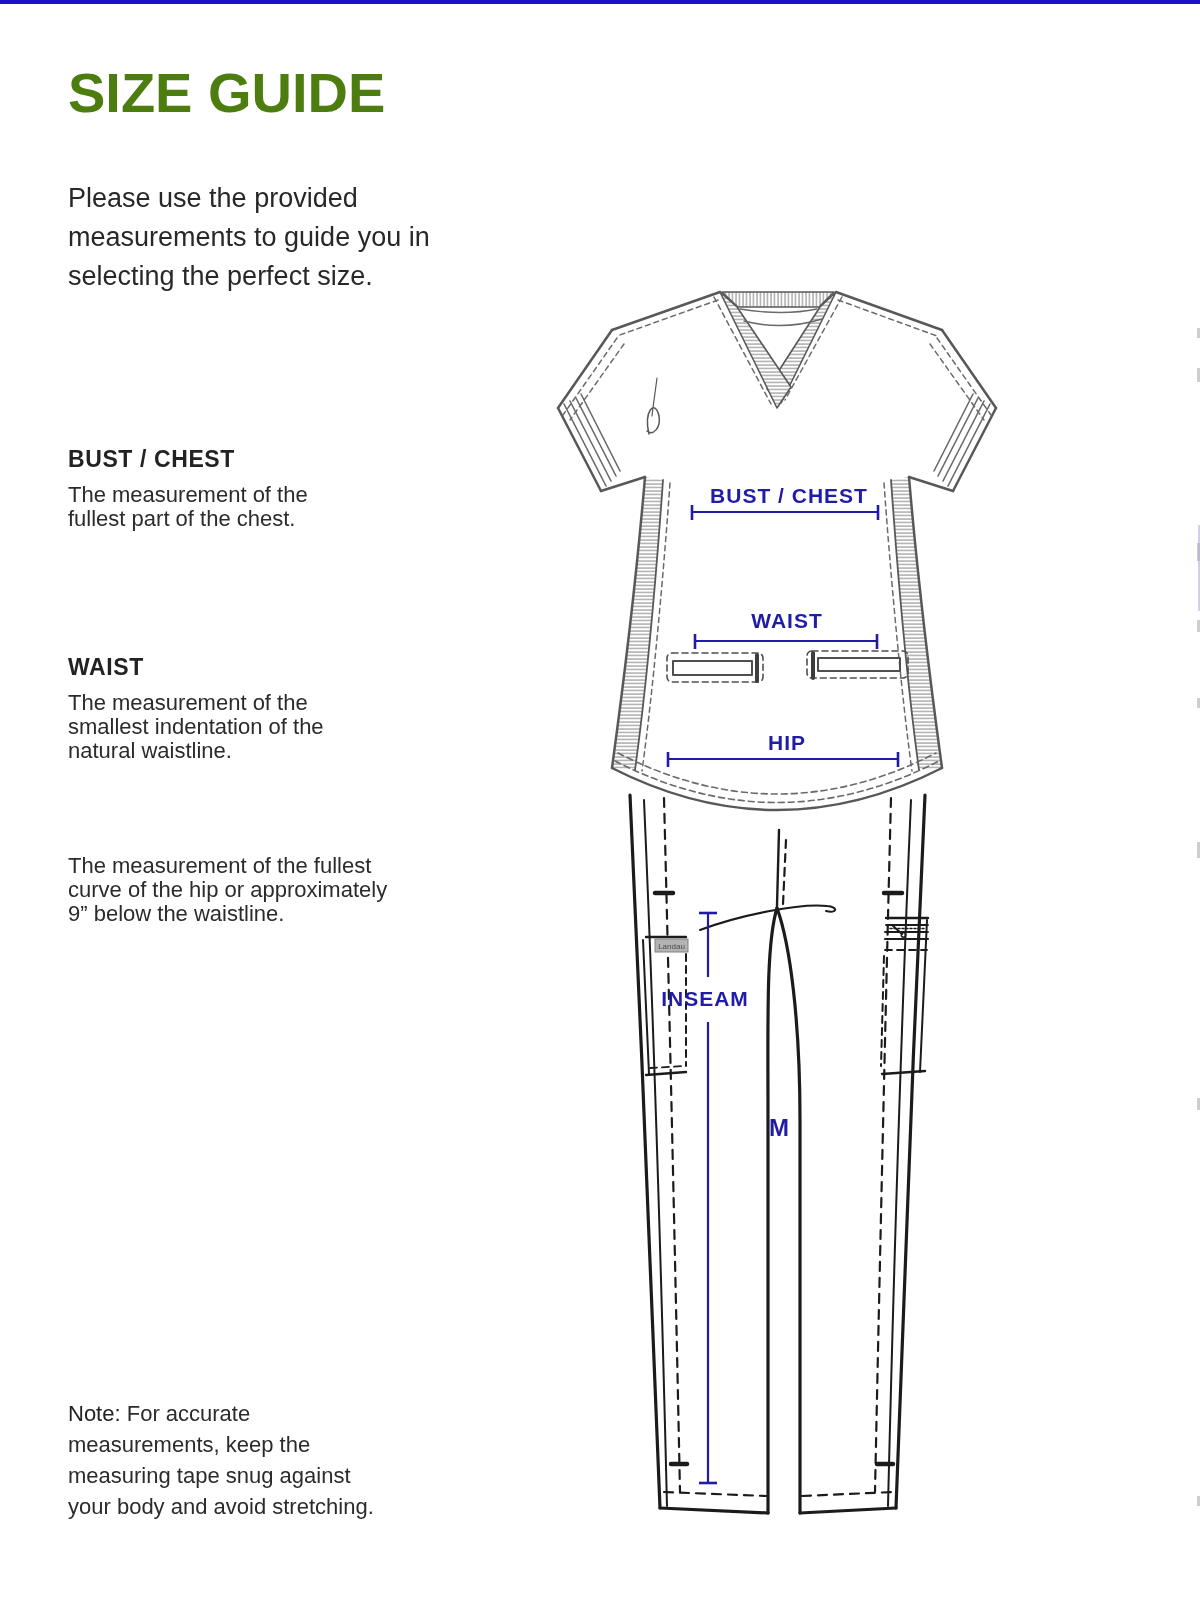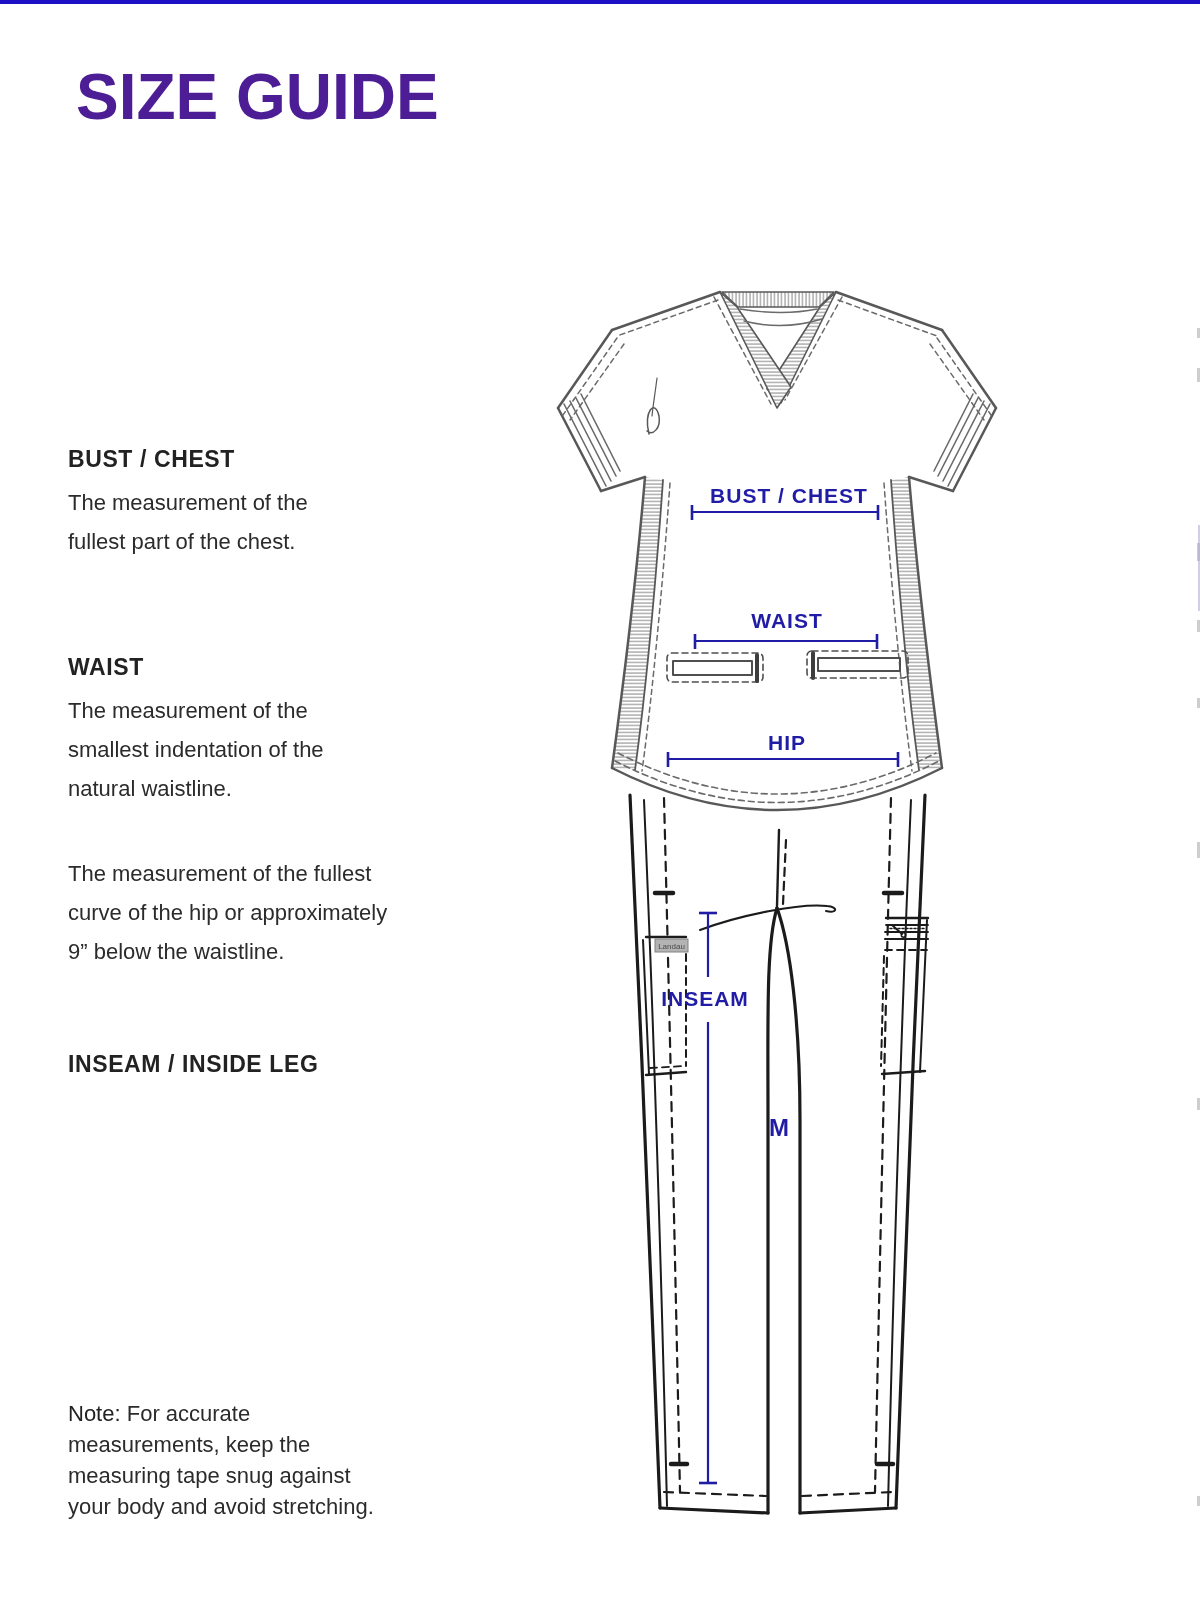--- a/index.html
+++ b/index.html
@@ -1,62 +1,64 @@
 <!DOCTYPE html>
 <html><head>
 <meta charset="utf-8">
 <style>
   html,body{margin:0;padding:0;background:#ffffff;}
   .page{position:relative;width:1200px;height:1600px;background:#ffffff;overflow:hidden;
         font-family:"Liberation Sans",sans-serif;color:#262626;}
   .topbar{position:absolute;top:0;left:0;width:1200px;height:4px;background:#1b10c6;}
-  .title{position:absolute;left:76px;top:64px;font-size:64px;line-height:1.05;font-weight:bold;
-         color:#4c1d95;letter-spacing:0px;}
+  .title{position:absolute;left:68px;top:64px;font-size:56px;line-height:1.05;font-weight:bold;
+         color:#4d7c0f;letter-spacing:0px;}
   .intro{position:absolute;left:68px;top:179px;font-size:27px;line-height:39px;color:#282828;
          white-space:pre-line;}
   .section{position:absolute;left:68px;width:430px;}
   .sec-h{font-size:23px;font-weight:bold;letter-spacing:0.6px;color:#222222;}
-  .sec-b{margin-top:10px;font-size:22px;line-height:39px;white-space:pre-line;color:#2b2b2b;}
+  .sec-b{margin-top:10px;font-size:22px;line-height:24px;white-space:pre-line;color:#2b2b2b;}
   .s0{top:446px}.s1{top:654px}.s2{top:844px}.s3{top:1051px}
   .note{position:absolute;left:68px;top:1398px;width:420px;font-size:22px;line-height:31px;
         color:#2b2b2b;white-space:pre-line;}
   .note .nl{font-weight:normal;color:#222222;}
   .diagram{position:absolute;left:0;top:0;width:1200px;height:1600px;}
   .edge-art{position:absolute;background:#90909c;opacity:0.45;width:3px;right:0;}
   .ea1{top:328px;height:10px}.ea2{top:368px;height:14px}.ea3{top:543px;height:18px}
   .ea4{top:620px;height:12px}.ea5{top:698px;height:10px}.ea6{top:842px;height:16px}
   .ea7{top:1098px;height:12px}.ea8{top:1496px;height:10px}
   .ea9{top:525px;height:86px;background:#a9a9d0;opacity:.55;width:2px;}
 </style>
 </head>
 <body>
 
 <div class="page">
   <div class="topbar"></div>
 
   <div class="title">SIZE GUIDE</div>
+  <div class="intro">Please use the provided
+measurements to guide you in
+selecting the perfect size.</div>
 
   <div class="section s0">
     <div class="sec-h">BUST / CHEST</div>
     <div class="sec-b">The measurement of the
 fullest part of the chest.</div>
   </div>
   <div class="section s1">
     <div class="sec-h">WAIST</div>
     <div class="sec-b">The measurement of the
 smallest indentation of the
 natural waistline.</div>
   </div>
   <div class="section s2">
     <div class="sec-b">The measurement of the fullest
 curve of the hip or approximately
 9” below the waistline.</div>
   </div>
   <div class="section s3">
-    <div class="sec-h">INSEAM / INSIDE LEG</div>
   </div>
 
   <div class="note"><span class="nl">Note:</span><span> For accurate
 measurements, keep the
 measuring tape snug against
 your body and avoid stretching.</span></div>
 
   <svg class="diagram" viewBox="0 0 1200 1600" xmlns="http://www.w3.org/2000/svg">
     <defs>
       <pattern id="ribV" width="3.5" height="6" patternUnits="userSpaceOnUse">

